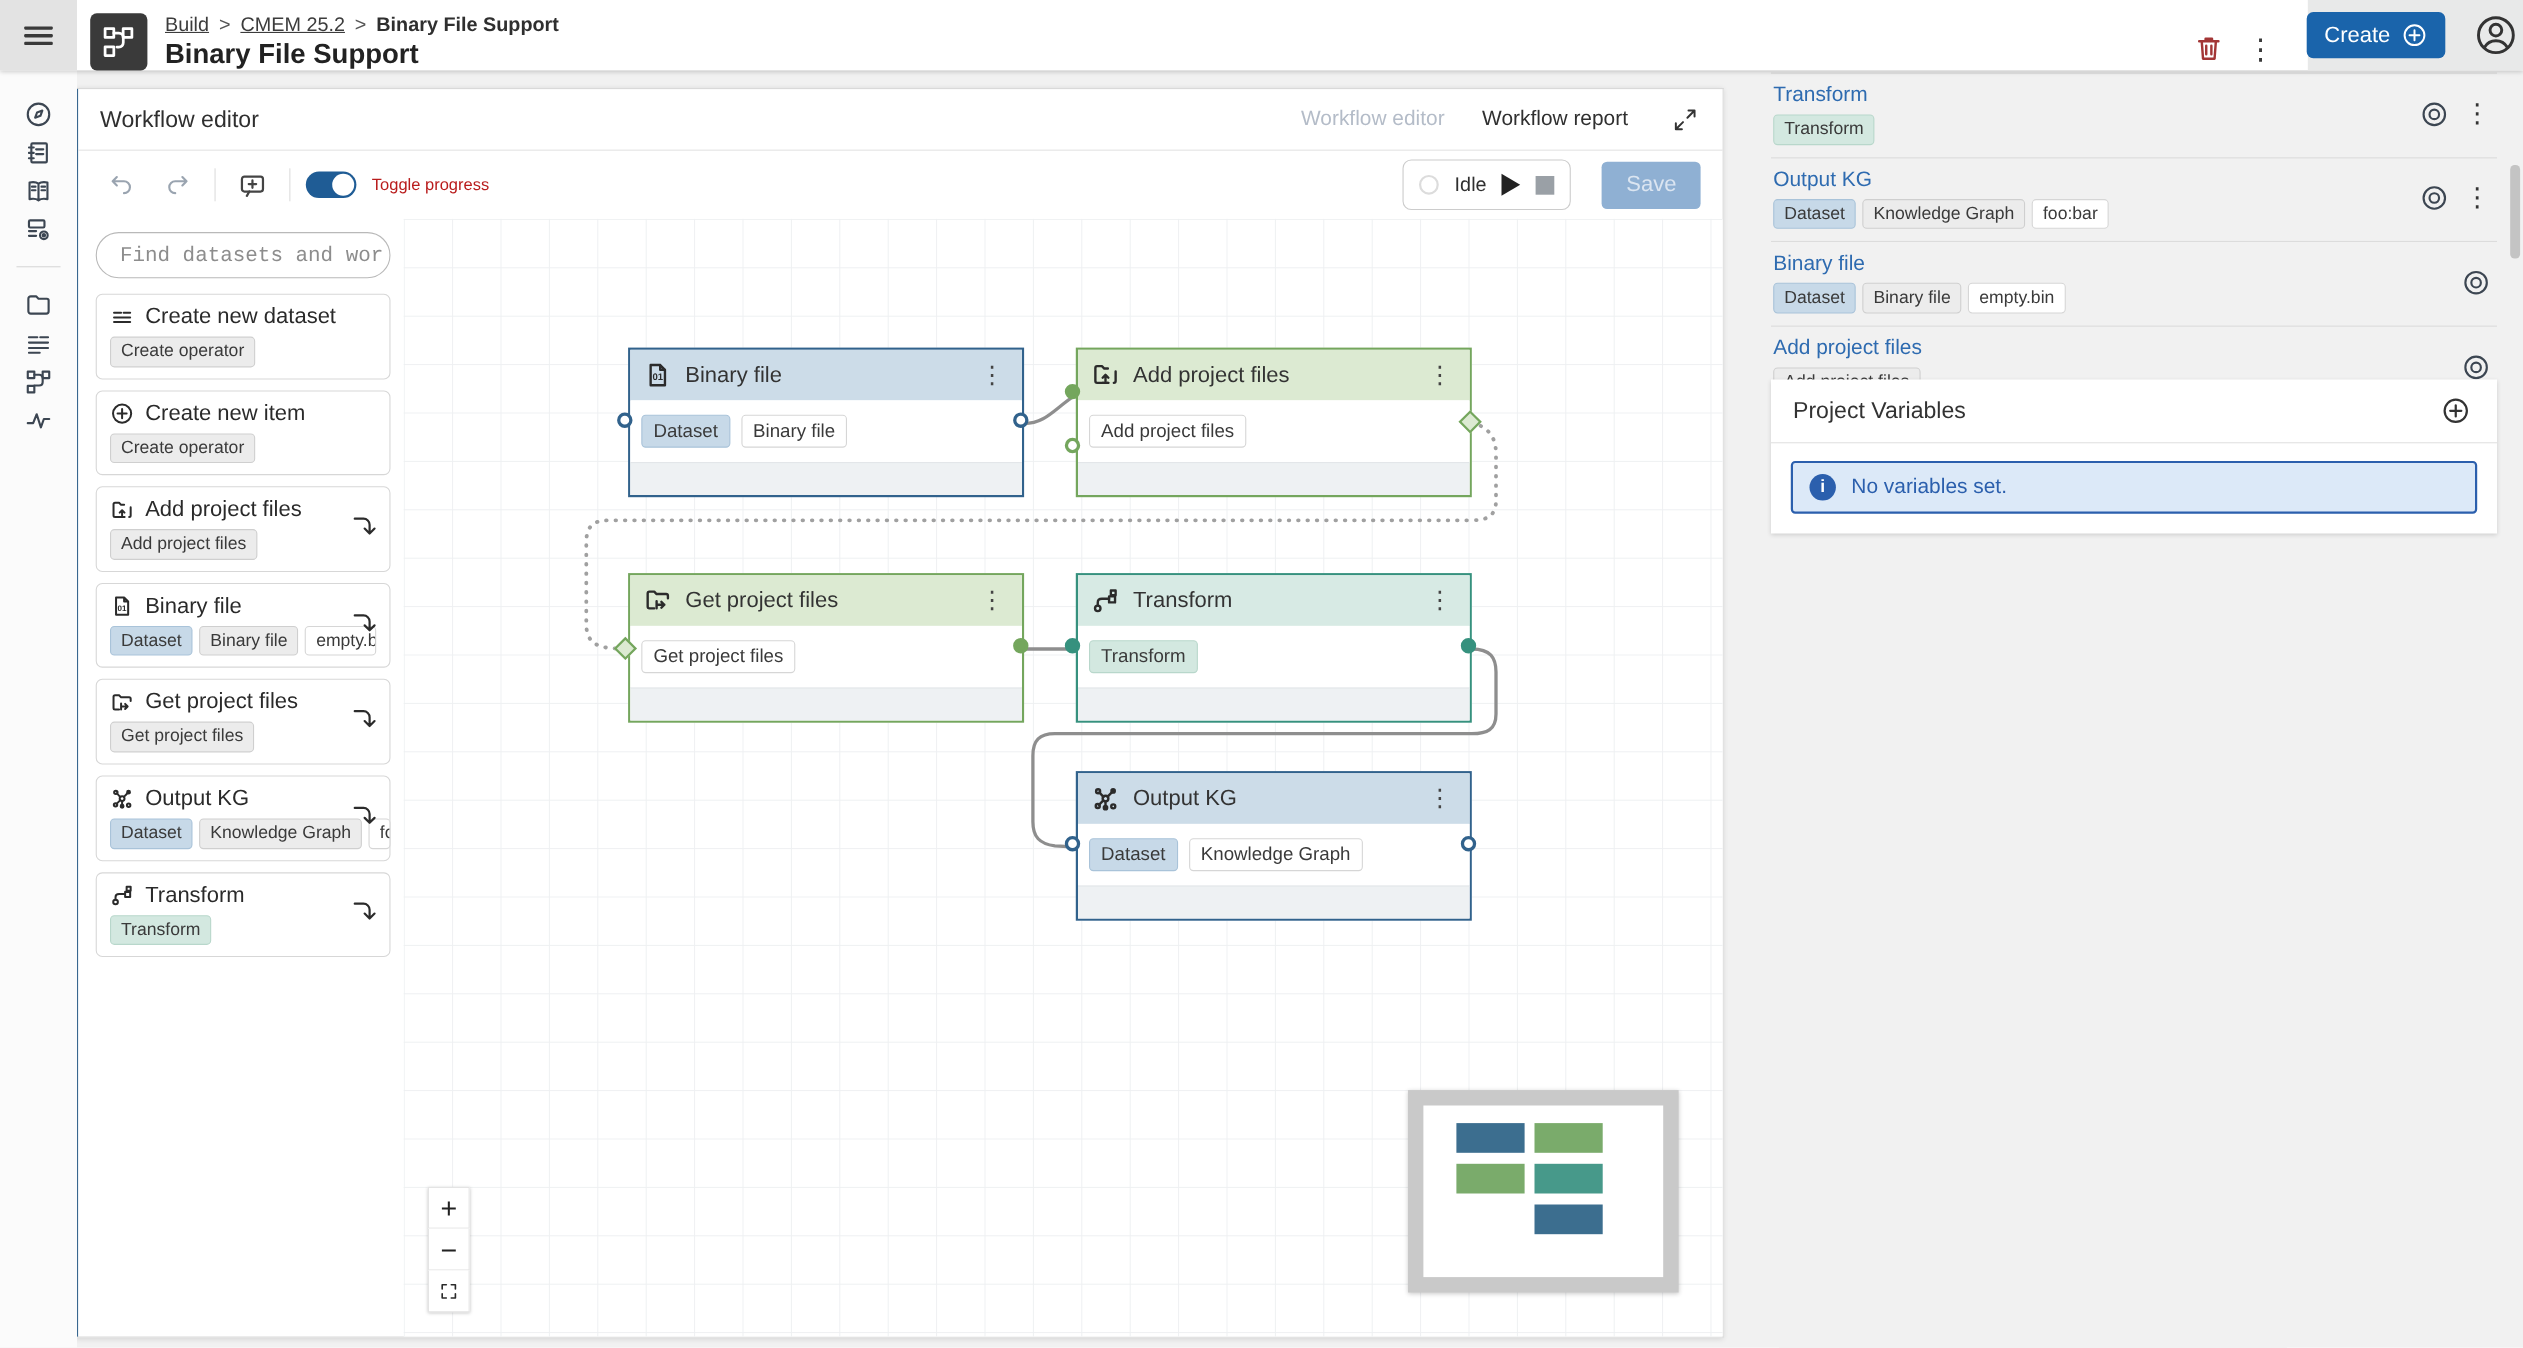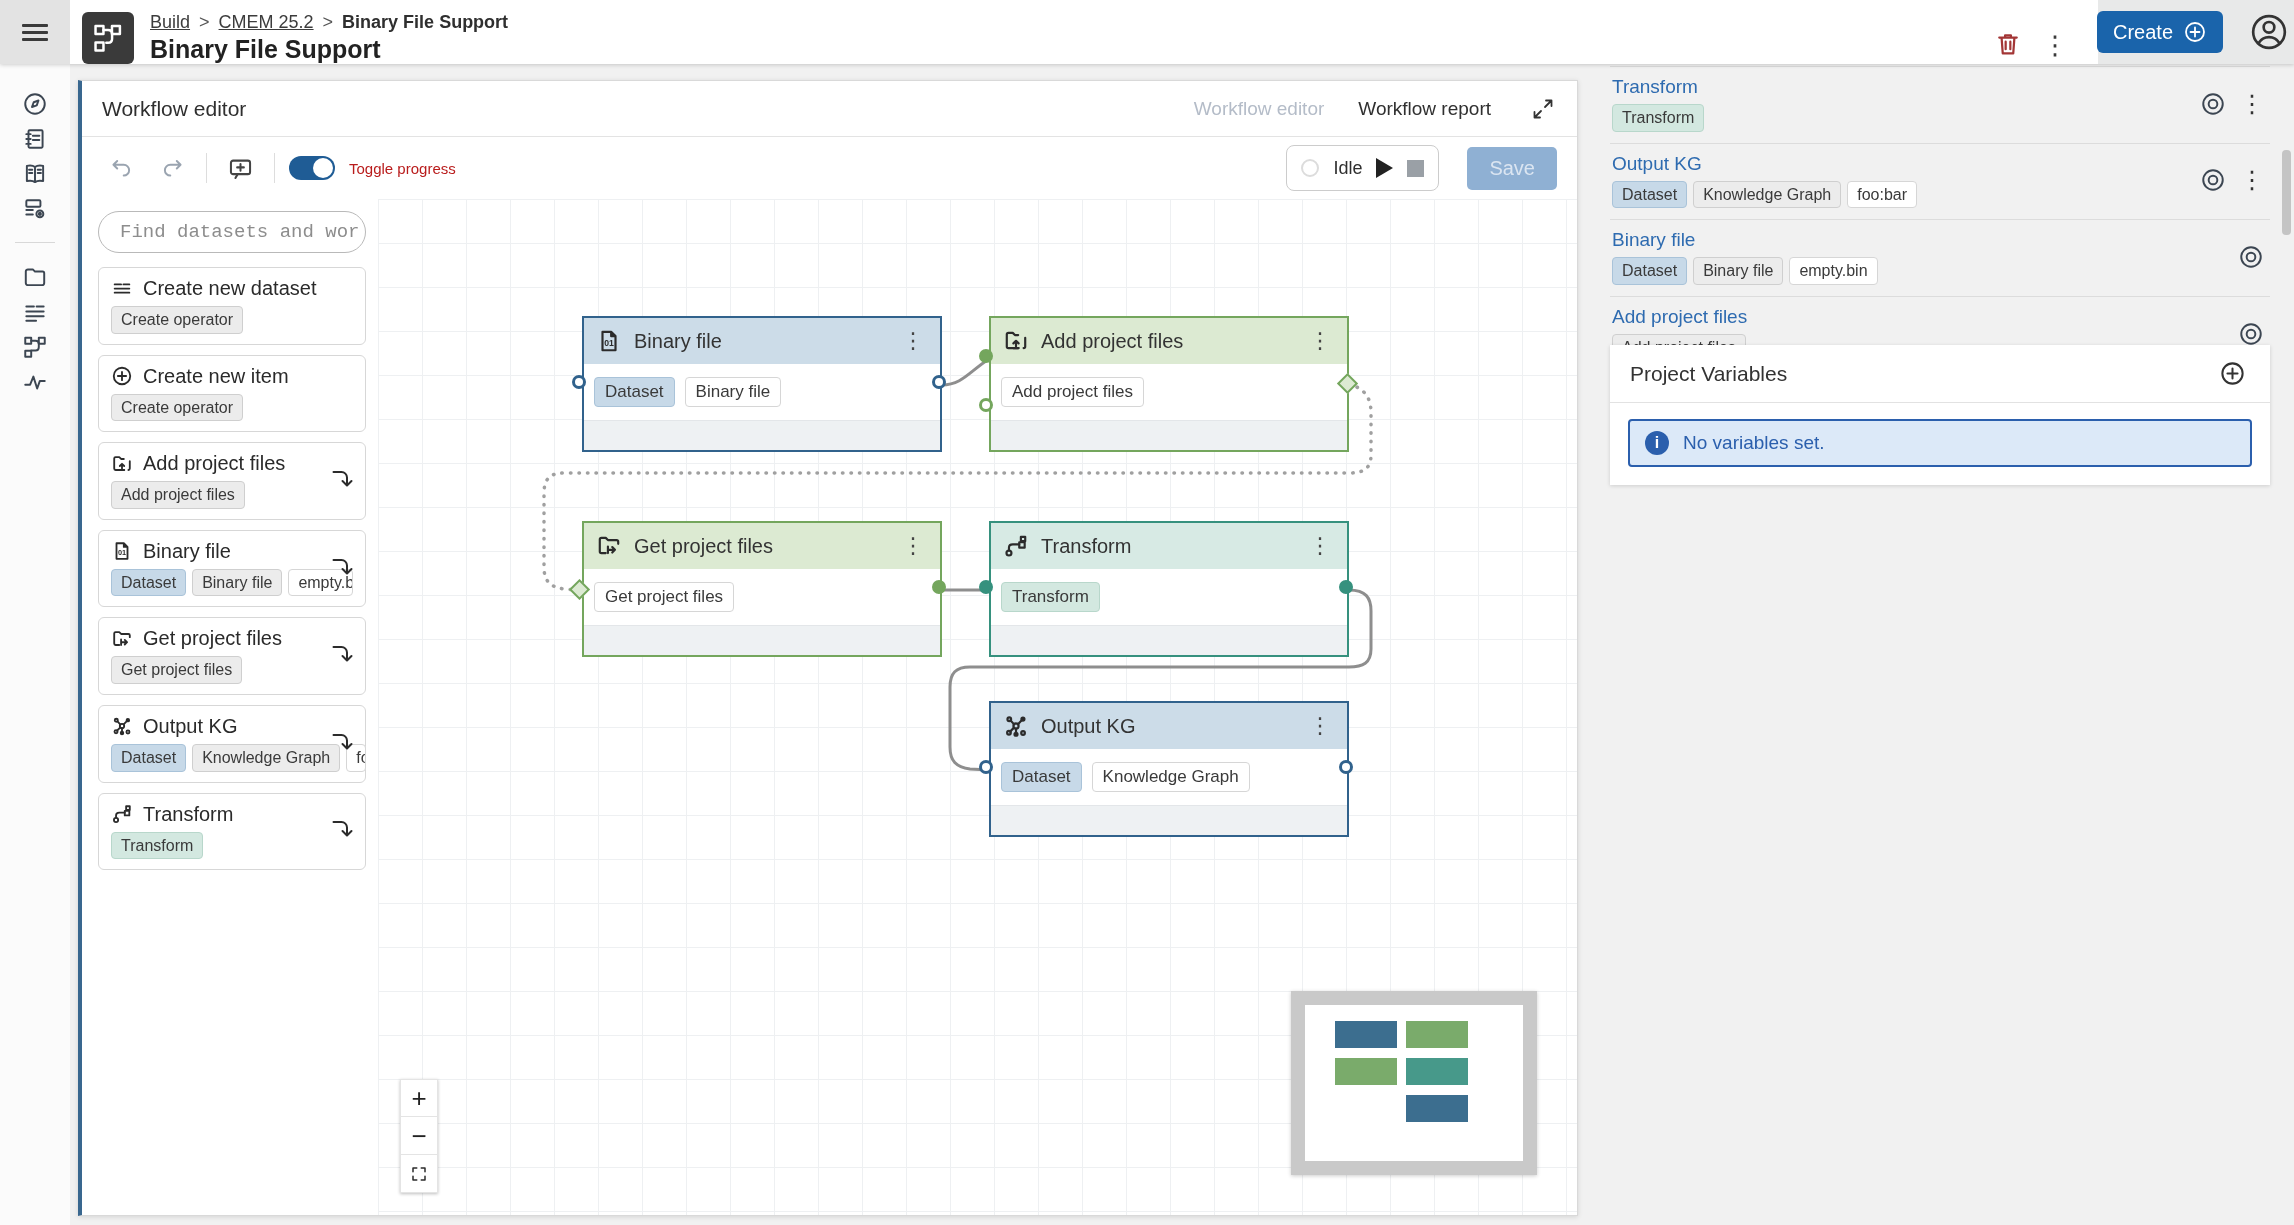--- a/index.html
+++ b/index.html
@@ -21,21 +21,21 @@
   .kebab-txt{font-size:26px;color:#3a3a3a;line-height:1}
   .top-gray-zone{width:196px;height:64px;background:#e8e9e9;display:flex;align-items:center;justify-content:center;gap:20px;margin-left:16px}
   .create-btn{display:flex;align-items:center;gap:10px;background:#1a64ab;color:#fff;border:none;border-radius:6px;padding:9px 16px;font-size:20px;cursor:pointer;font-family:inherit}
 
   
   .rail{position:absolute;left:0;top:64px;width:70px;height:1161px;background:#fbfbfb;display:flex;flex-direction:column;align-items:center;padding-top:22px;z-index:10}
   .rail .ritem{width:44px;height:35px;display:flex;align-items:center;justify-content:center;cursor:pointer}
   .rail hr{width:40px;border:none;border-top:1px solid #d8d8d8;margin:16px 0}
 
   
-  .card{position:absolute;left:78px;top:80px;width:1500px;height:1136px;background:#fff;border:1px solid #d9d9d9;border-left:4px solid #39678f;box-shadow:0 1px 5px rgba(0,0,0,.12);display:flex;flex-direction:column}
+  .card{position:absolute;left:67px;top:80px;width:1500px;height:1136px;background:#fff;border:1px solid #d9d9d9;border-left:4px solid #39678f;box-shadow:0 1px 5px rgba(0,0,0,.12);display:flex;flex-direction:column}
   .card-head{height:56px;display:flex;align-items:center;padding:0 16px 0 20px;border-bottom:1px solid #e3e3e3}
   .card-title{font-size:21px;color:#2f2f2f}
   .tabs{margin-left:auto;display:flex;align-items:center;gap:34px}
   .tab-muted{font-size:19px;color:#b4bcc8;cursor:default}
   .tab-active{font-size:19px;color:#303030;font-weight:500;cursor:pointer}
   .toolbar{height:62px;display:flex;align-items:center;padding:0 20px;gap:14px}
   .tsep{width:1px;height:30px;background:#ddd}
   .toggle{width:46px;height:24px;border-radius:12px;background:#1f5c95;position:relative;cursor:pointer;flex:0 0 auto}
   .toggle .knob{position:absolute;right:2px;top:2px;width:20px;height:20px;border-radius:50%;background:#fff}
   .toggle-label{font-size:15px;color:#b91c1c}

